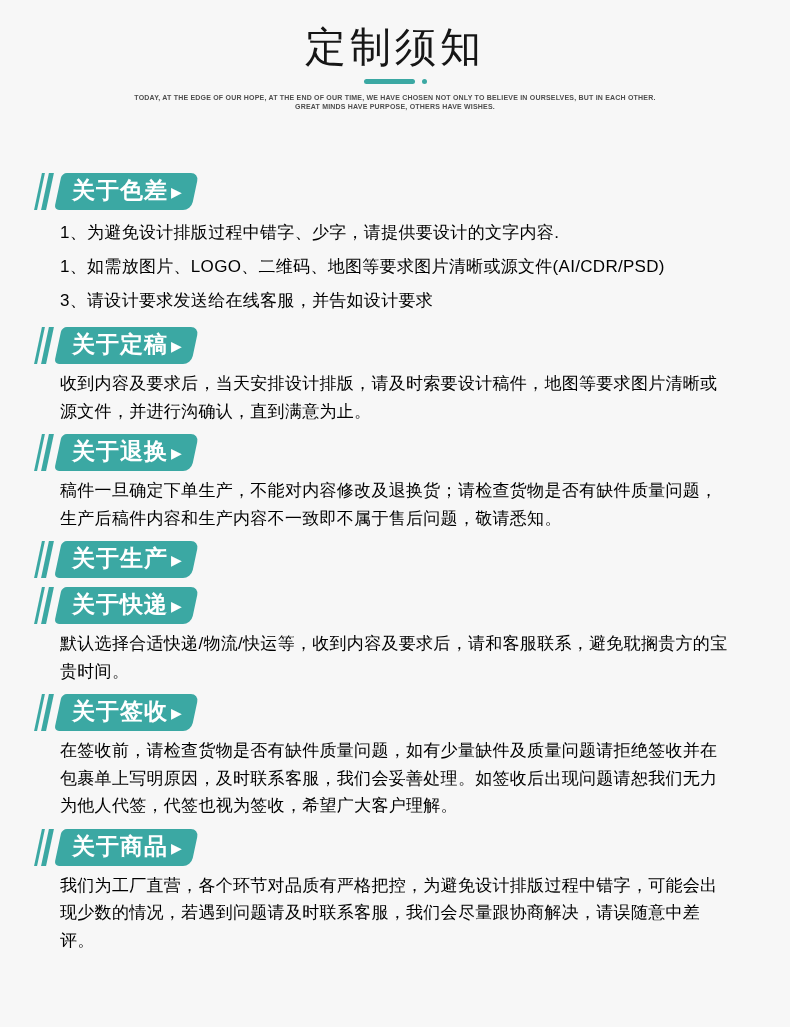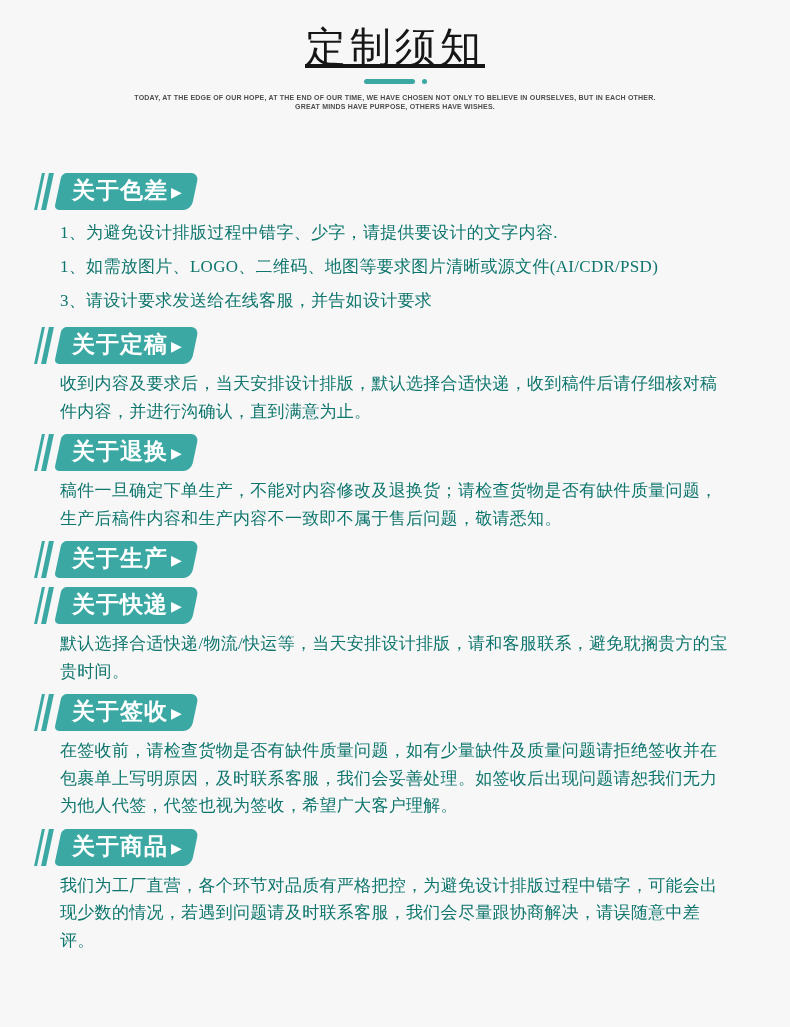--- a/index.html
+++ b/index.html
@@ -19,21 +19,20 @@
     overflow: hidden;
   }
   
   .hero { padding-top: 24px; text-align: center; }
   .hero h1 {
     font-size: 41px;
     line-height: 46px;
     font-weight: 500;
     color: #161616;
     letter-spacing: 4px;
-    text-decoration: underline;
   }
   .divider {
     margin-top: 9px;
     display: flex;
     justify-content: center;
     align-items: center;
     gap: 7px;
   }
   .divider .bar {
     width: 51px; height: 5px;
@@ -89,25 +88,24 @@
     line-height: 1;
     padding-bottom: 2px;
   }
   .arrow {
     font-size: 14px;
     margin-left: 3px;
     line-height: 1;
   }
   .body {
     margin: 6px 0 0 22px;
-    color: #0f766e;
+    color: #000000;
     font-size: 17px;
     line-height: 27.5px;
     letter-spacing: 0.3px;
-    font-family: Liberation Serif, serif;
   }
   .body.spread p { line-height: 34px; }
 </style>
 </head>
 <body>
 
 <div class="page">
 
   <div class="hero">
     <h1>定制须知</h1>
@@ -146,21 +144,21 @@
         <span class="stripe s1"></span>
         <span class="stripe s2"></span>
         <div class="badge">
           <span class="badge-inner">
             <span class="badge-label">关于定稿</span>
             <span class="arrow">▶</span>
           </span>
         </div>
       </div>
       <div class="body">
-        <p>收到内容及要求后，当天安排设计排版，默认选择合适快递，收到稿件后请仔细核对稿件内容，并进行沟确认，直到满意为止。</p>
+        <p>收到内容及要求后，当天安排设计排版，请及时索要设计稿件，地图等要求图片清晰或源文件，并进行沟确认，直到满意为止。</p>
       </div>
     </section>
 
     <section class="notice">
       <div class="badge-row">
         <span class="stripe s1"></span>
         <span class="stripe s2"></span>
         <div class="badge">
           <span class="badge-inner">
             <span class="badge-label">关于退换</span>
@@ -191,21 +189,21 @@
         <span class="stripe s1"></span>
         <span class="stripe s2"></span>
         <div class="badge">
           <span class="badge-inner">
             <span class="badge-label">关于快递</span>
             <span class="arrow">▶</span>
           </span>
         </div>
       </div>
       <div class="body">
-        <p>默认选择合适快递/物流/快运等，当天安排设计排版，请和客服联系，避免耽搁贵方的宝贵时间。</p>
+        <p>默认选择合适快递/物流/快运等，收到内容及要求后，请和客服联系，避免耽搁贵方的宝贵时间。</p>
       </div>
     </section>
 
     <section class="notice">
       <div class="badge-row">
         <span class="stripe s1"></span>
         <span class="stripe s2"></span>
         <div class="badge">
           <span class="badge-inner">
             <span class="badge-label">关于签收</span>

